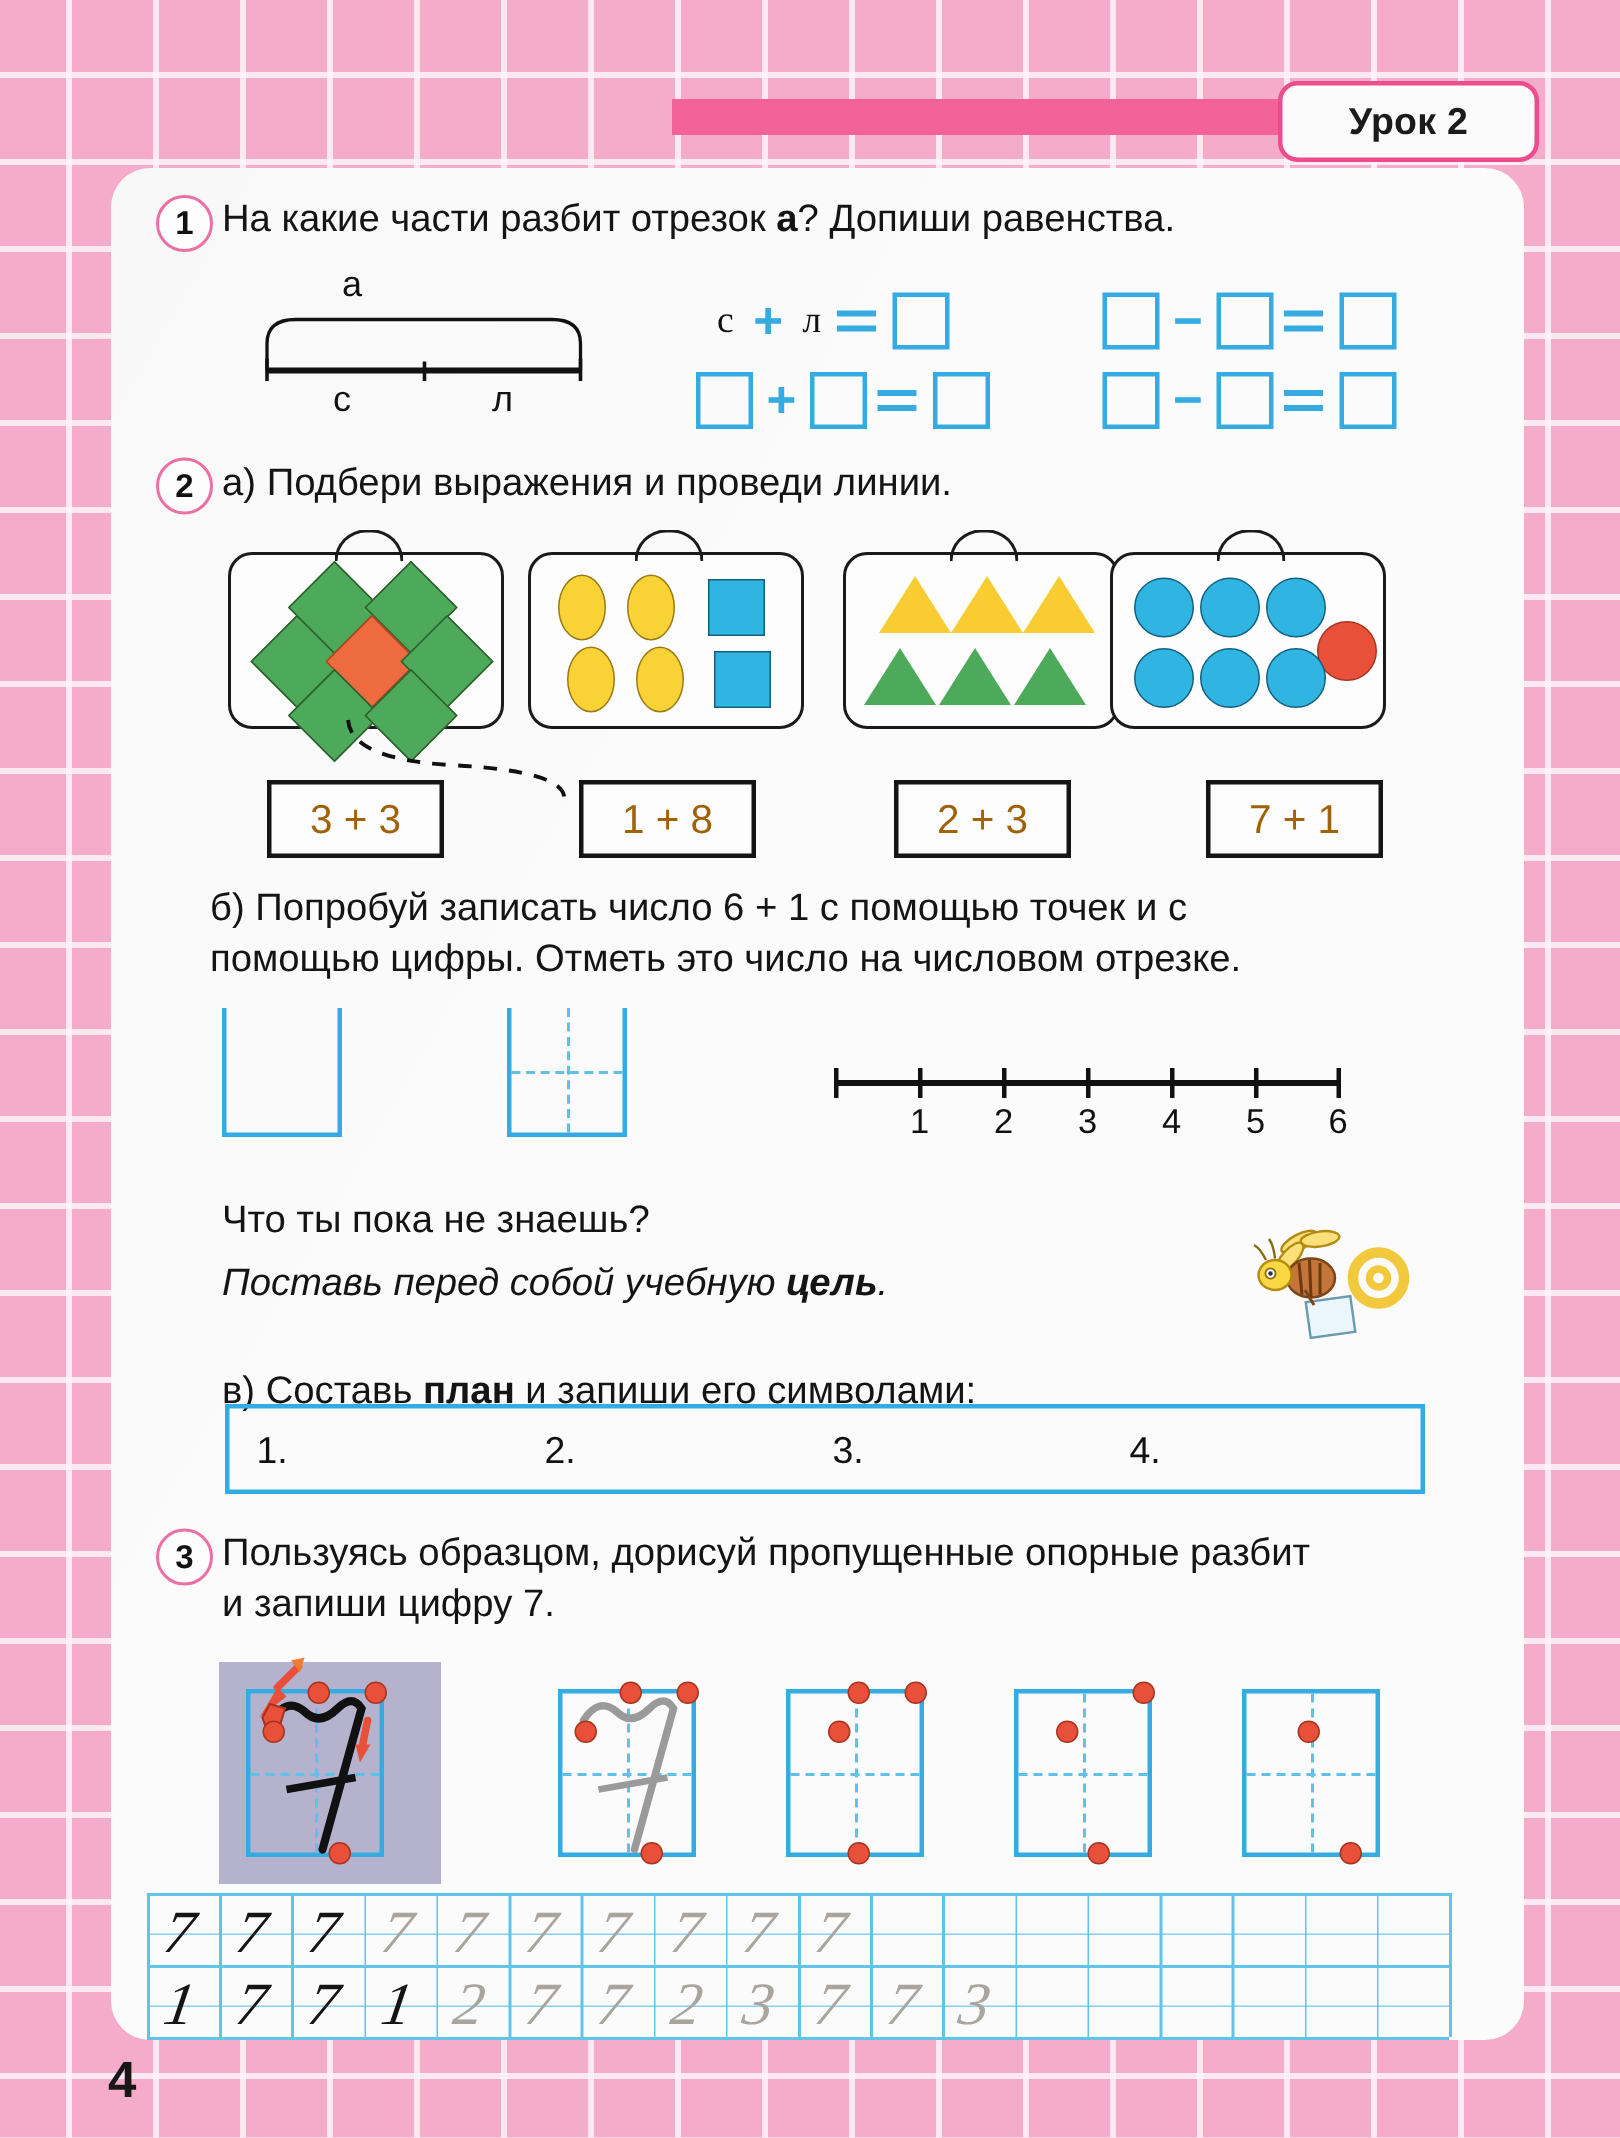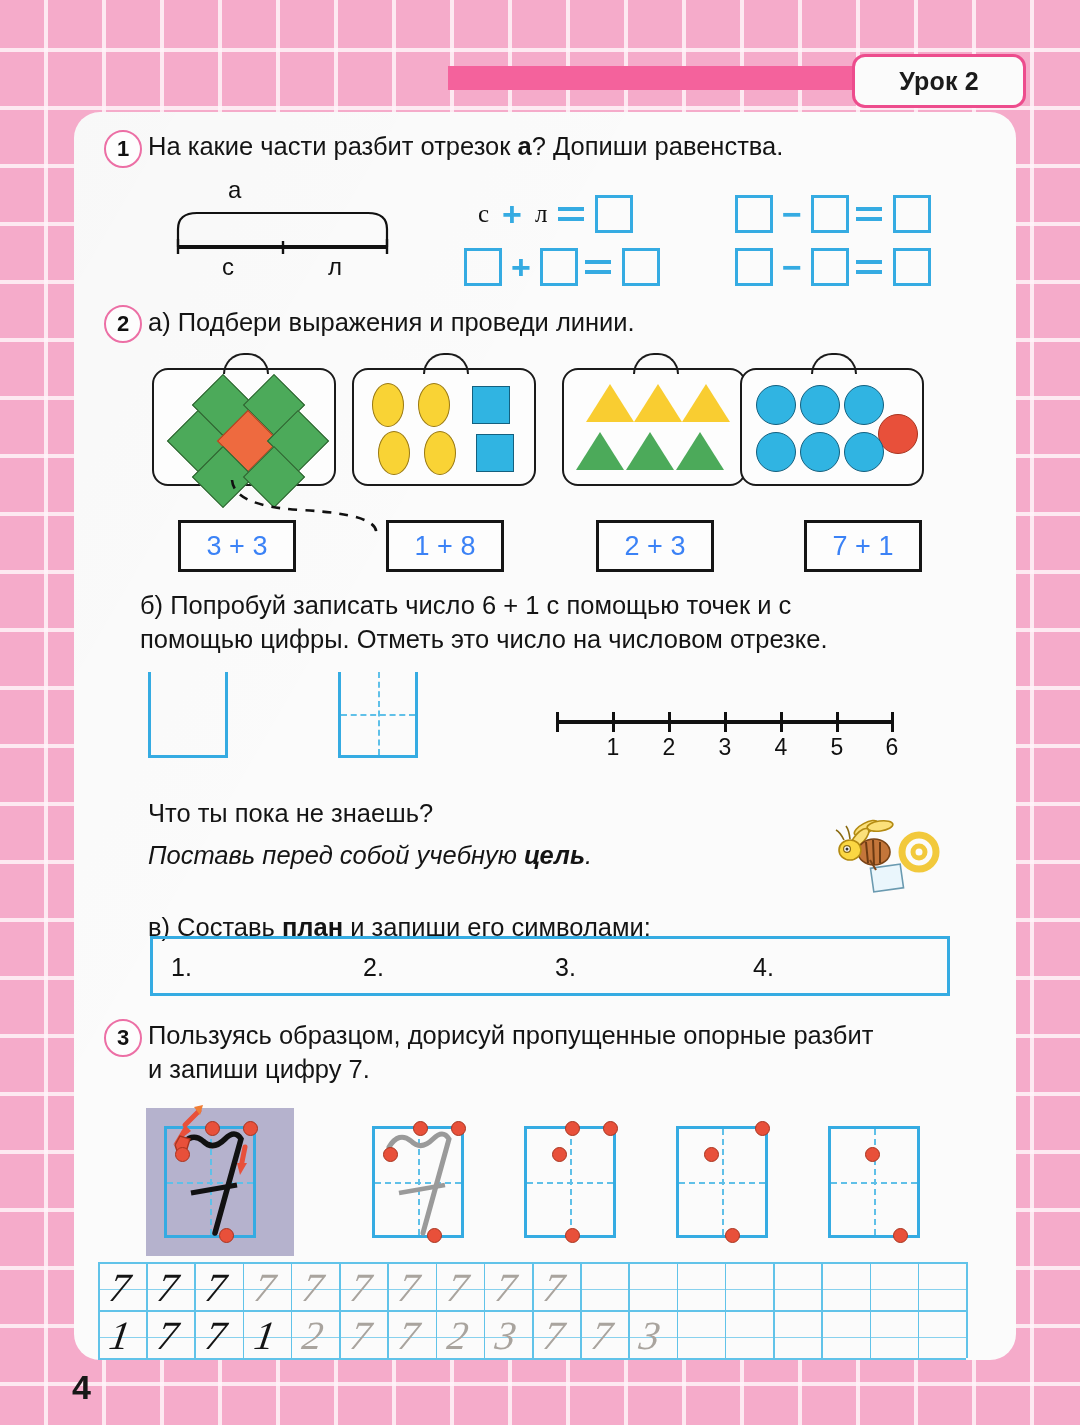--- a/index.html
+++ b/index.html
@@ -57,21 +57,21 @@
   .tab{position:absolute;top:-17px;left:50%;margin-left:-21px;width:42px;height:19px;
     border:2.5px solid #1a1a1a;border-bottom:none;border-radius:21px 21px 0 0;background:transparent;}
   .shape{position:absolute;}
   .dia{width:44px;height:44px;transform:rotate(45deg);border:1.5px solid #2d5c2d;box-sizing:border-box;}
   .oval{width:32px;height:44px;border-radius:50%;border:1.5px solid #9a7a14;box-sizing:border-box;}
   .sq{width:38px;height:38px;border:1.5px solid #14607f;box-sizing:border-box;}
   .tri{width:0;height:0;border-left:24px solid transparent;border-right:24px solid transparent;}
   .cir{width:40px;height:40px;border-radius:50%;border:1.5px solid #14607f;box-sizing:border-box;}
 
   .exprbox{position:absolute;width:112px;height:46px;border:3px solid #151515;background:#fdfdfd;
-    display:flex;align-items:center;justify-content:center;font-size:27px;color:#3b82f6;
+    display:flex;align-items:center;justify-content:center;font-size:27px;color:#a16207;
     font-family:"Liberation Sans",sans-serif;}
 
   
   .opencell{position:absolute;width:80px;height:86px;border:3px solid #35abe2;border-top:none;box-sizing:border-box;}
   .dashv{position:absolute;left:50%;top:0;width:0;height:100%;border-left:2px dashed #5fc0e8;}
   .dashh{position:absolute;left:0;top:50%;width:100%;height:0;border-top:2px dashed #5fc0e8;}
 
   
   #numline{position:absolute;left:556px;top:712px;width:338px;height:46px;}
   #numline .axis{position:absolute;left:0;top:8px;width:338px;height:4px;background:#111;}

